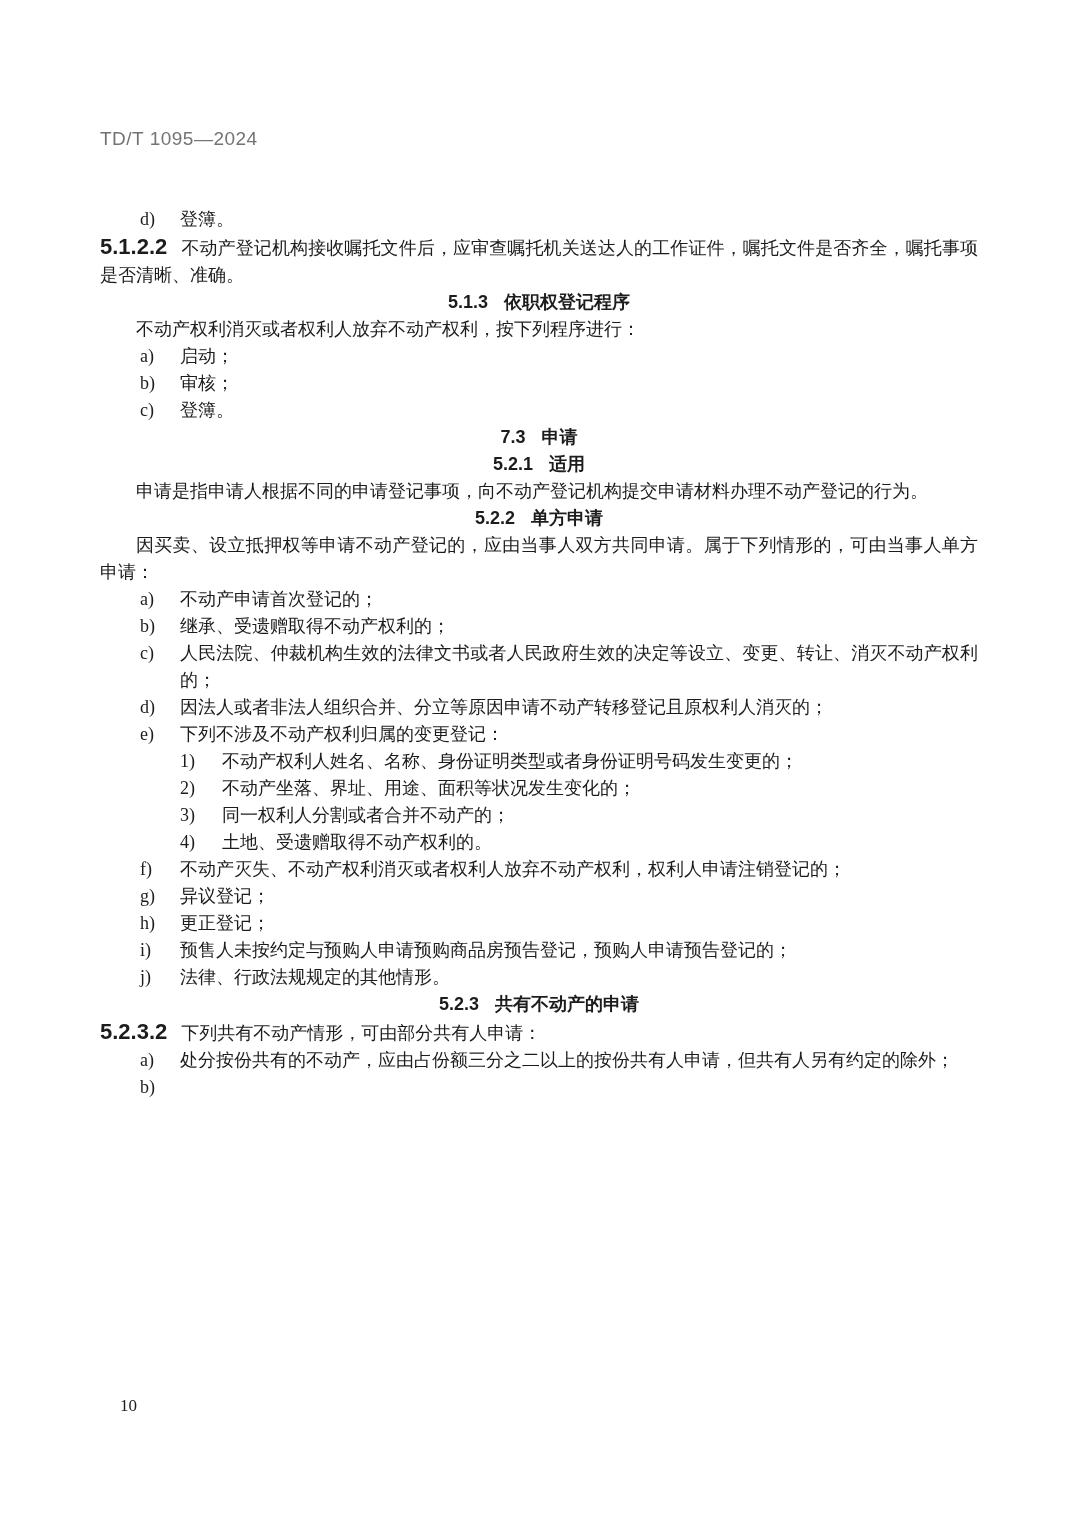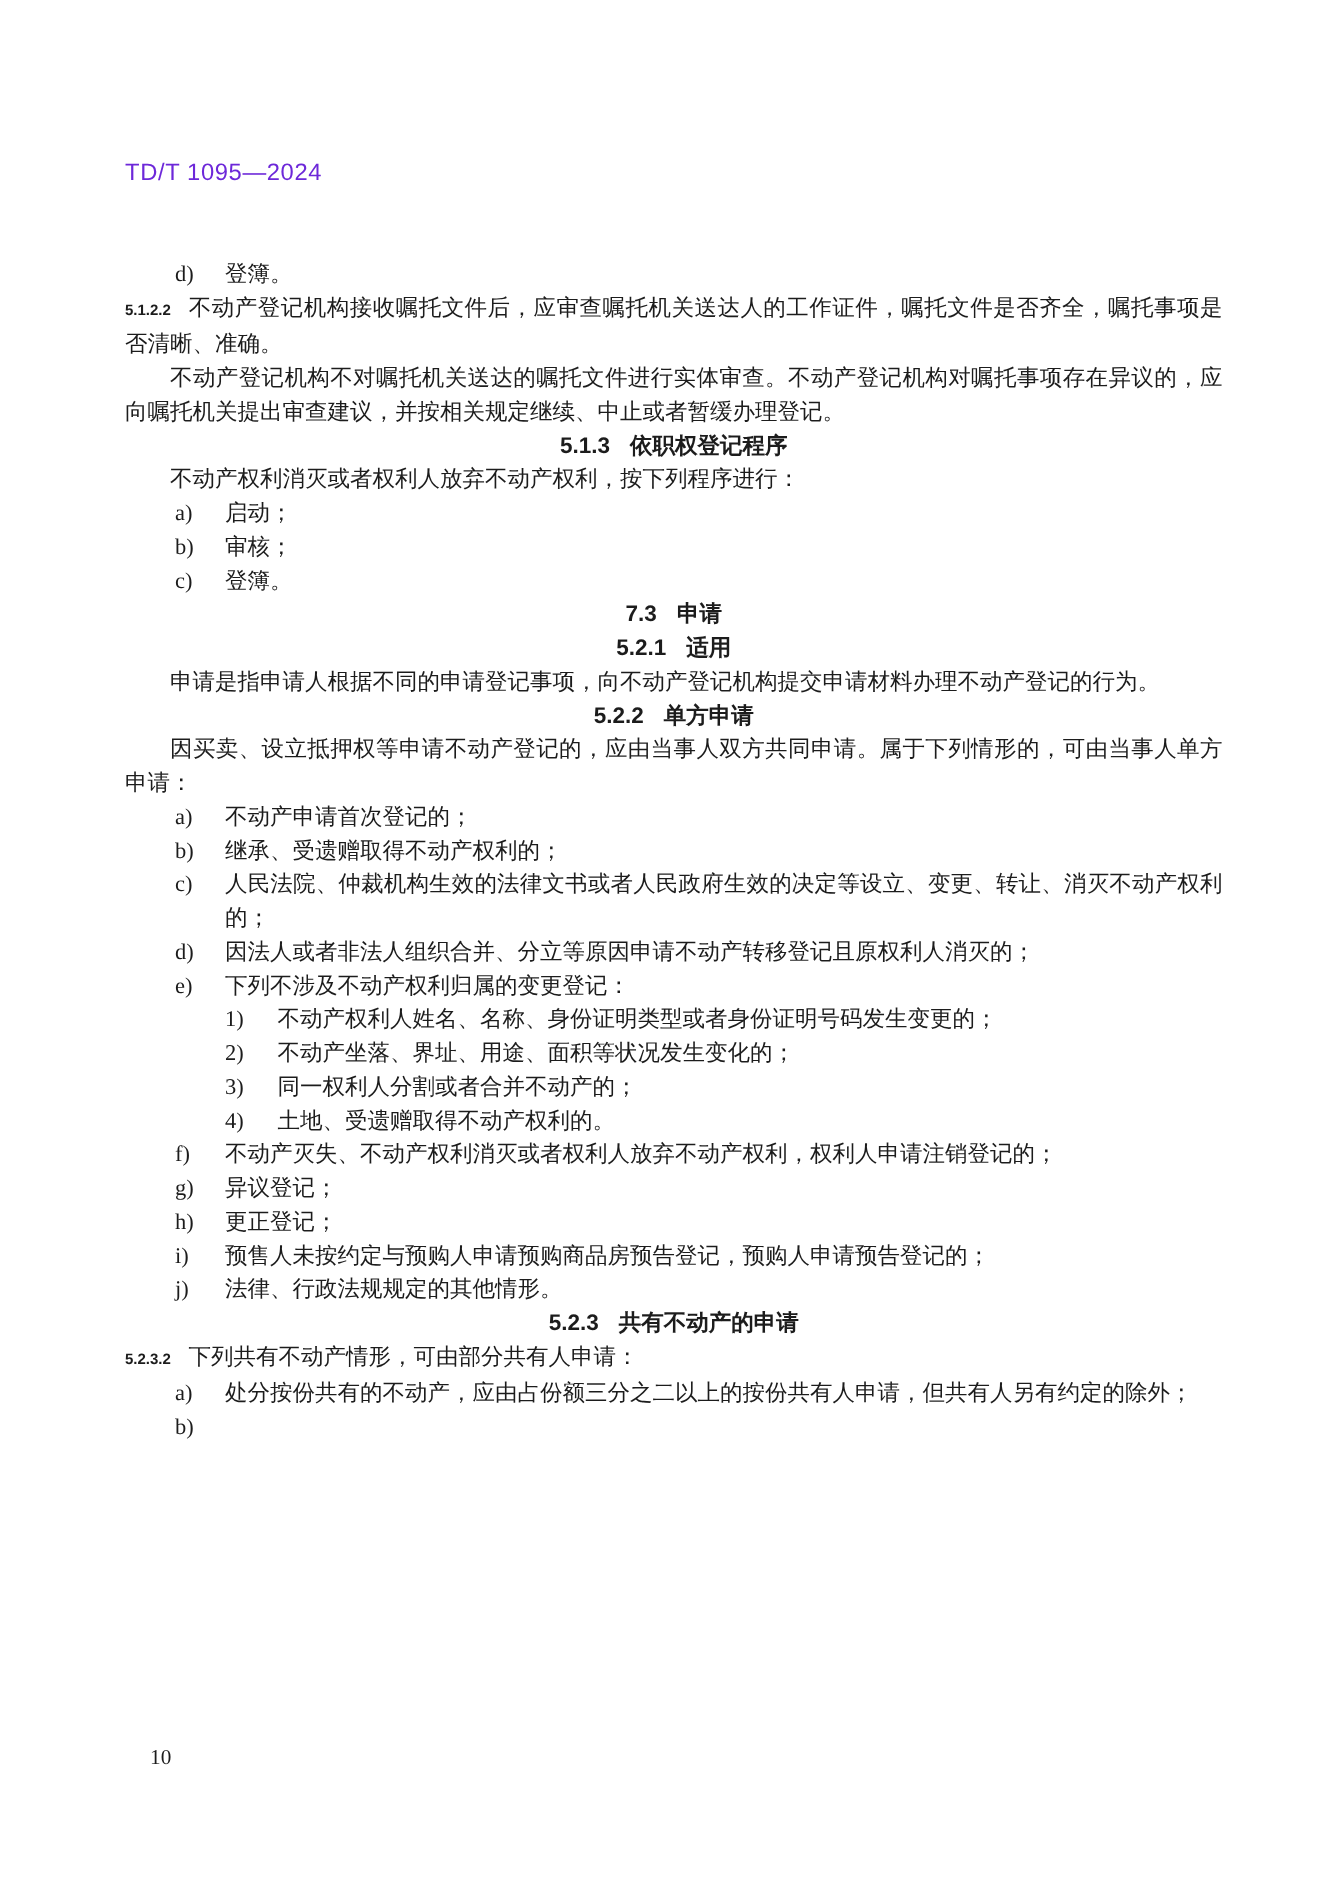--- a/index.html
+++ b/index.html
@@ -12,40 +12,40 @@
     color: #1c1c1c;
     overflow: hidden;
   }
   .doc-header {
     position: absolute;
     top: 128px;
     left: 100px;
     font-family: "Liberation Sans", "DejaVu Sans", sans-serif;
     font-size: 19px;
     letter-spacing: 0.5px;
-    color: #6d28d9;
+    color: #737373;
   }
   .doc-body {
     position: absolute;
     top: 206px;
     left: 100px;
     width: 878px;
     font-family: "Liberation Serif", "DejaVu Serif", serif;
     font-size: 18px;
     line-height: 27px;
     text-align: justify;
     text-justify: inter-ideograph;
   }
   .doc-body p, .doc-body div { margin: 0; }
   
   .clause { }
   .c-num {
     font-family: "Liberation Sans", "DejaVu Sans", sans-serif;
     font-weight: bold;
-    font-size: 12px;
+    font-size: 22px;
     margin-right: 14px;
     white-space: nowrap;
   }
   
   .para { text-indent: 2em; }
   
   .heading {
     font-family: "Liberation Sans", "DejaVu Sans", sans-serif;
     font-weight: bold;
     font-size: 18px;
@@ -84,21 +84,20 @@
 </style>
 </head>
 <body>
 
 <div class="page">
   <div class="doc-header">TD/T 1095—2024</div>
 
   <div class="doc-body">
       <div class="li"><span class="marker">d)</span><span class="li-text">登簿。</span></div>
       <p class="clause"><span class="c-num">5.1.2.2</span><span class="c-text">不动产登记机构接收嘱托文件后，应审查嘱托机关送达人的工作证件，嘱托文件是否齐全，嘱托事项是否清晰、准确。</span></p>
-      <p class="para"><span class="p-text">不动产登记机构不对嘱托机关送达的嘱托文件进行实体审查。不动产登记机构对嘱托事项存在异议的，应向嘱托机关提出审查建议，并按相关规定继续、中止或者暂缓办理登记。</span></p>
       <div class="heading"><span class="h-num">5.1.3</span><span class="h-title">依职权登记程序</span></div>
       <p class="para"><span class="p-text">不动产权利消灭或者权利人放弃不动产权利，按下列程序进行：</span></p>
       <div class="li"><span class="marker">a)</span><span class="li-text">启动；</span></div>
       <div class="li"><span class="marker">b)</span><span class="li-text">审核；</span></div>
       <div class="li"><span class="marker">c)</span><span class="li-text">登簿。</span></div>
       <div class="heading"><span class="h-num">7.3</span><span class="h-title">申请</span></div>
       <div class="heading"><span class="h-num">5.2.1</span><span class="h-title">适用</span></div>
       <p class="para"><span class="p-text">申请是指申请人根据不同的申请登记事项，向不动产登记机构提交申请材料办理不动产登记的行为。</span></p>
       <div class="heading"><span class="h-num">5.2.2</span><span class="h-title">单方申请</span></div>
       <p class="para"><span class="p-text">因买卖、设立抵押权等申请不动产登记的，应由当事人双方共同申请。属于下列情形的，可由当事人单方申请：</span></p>

